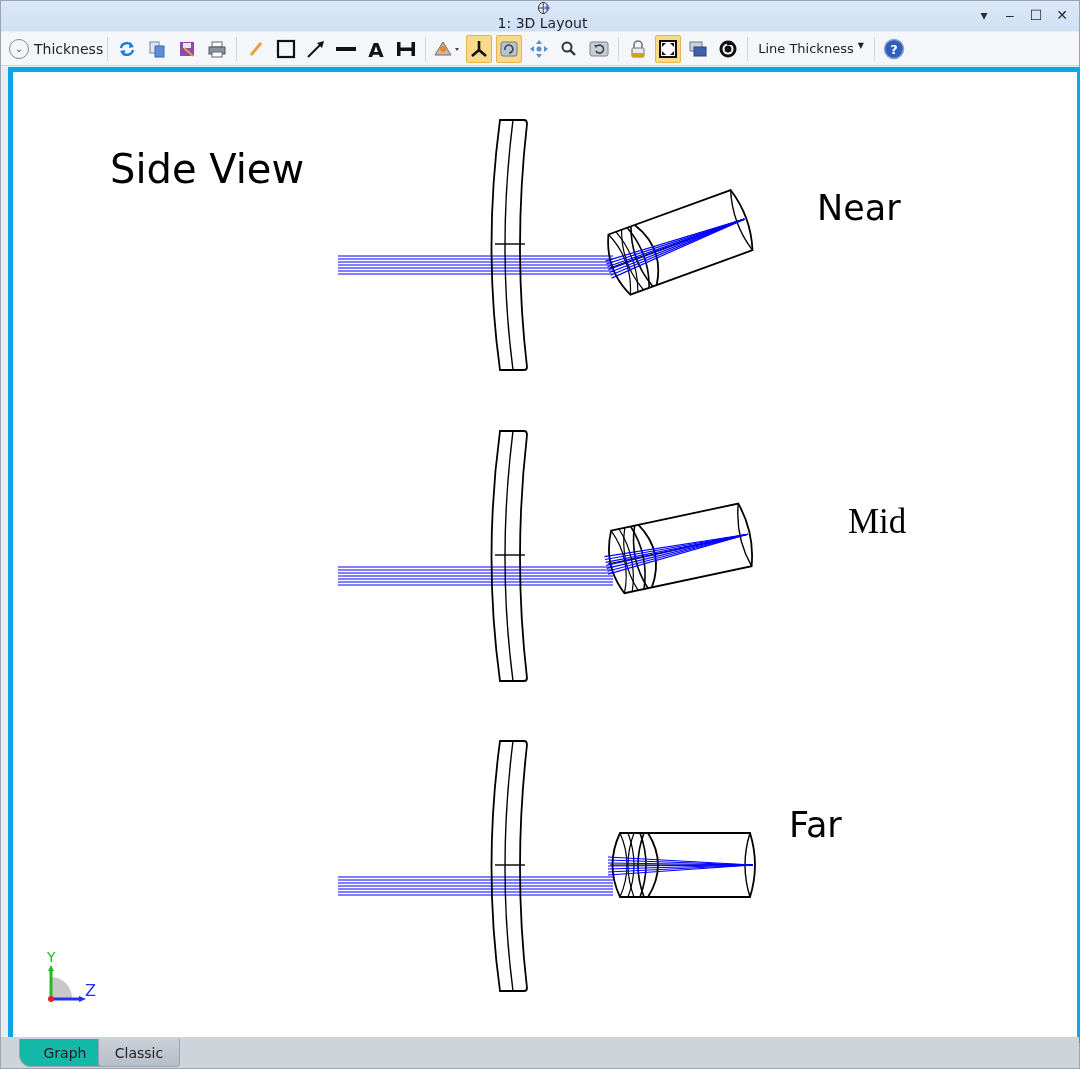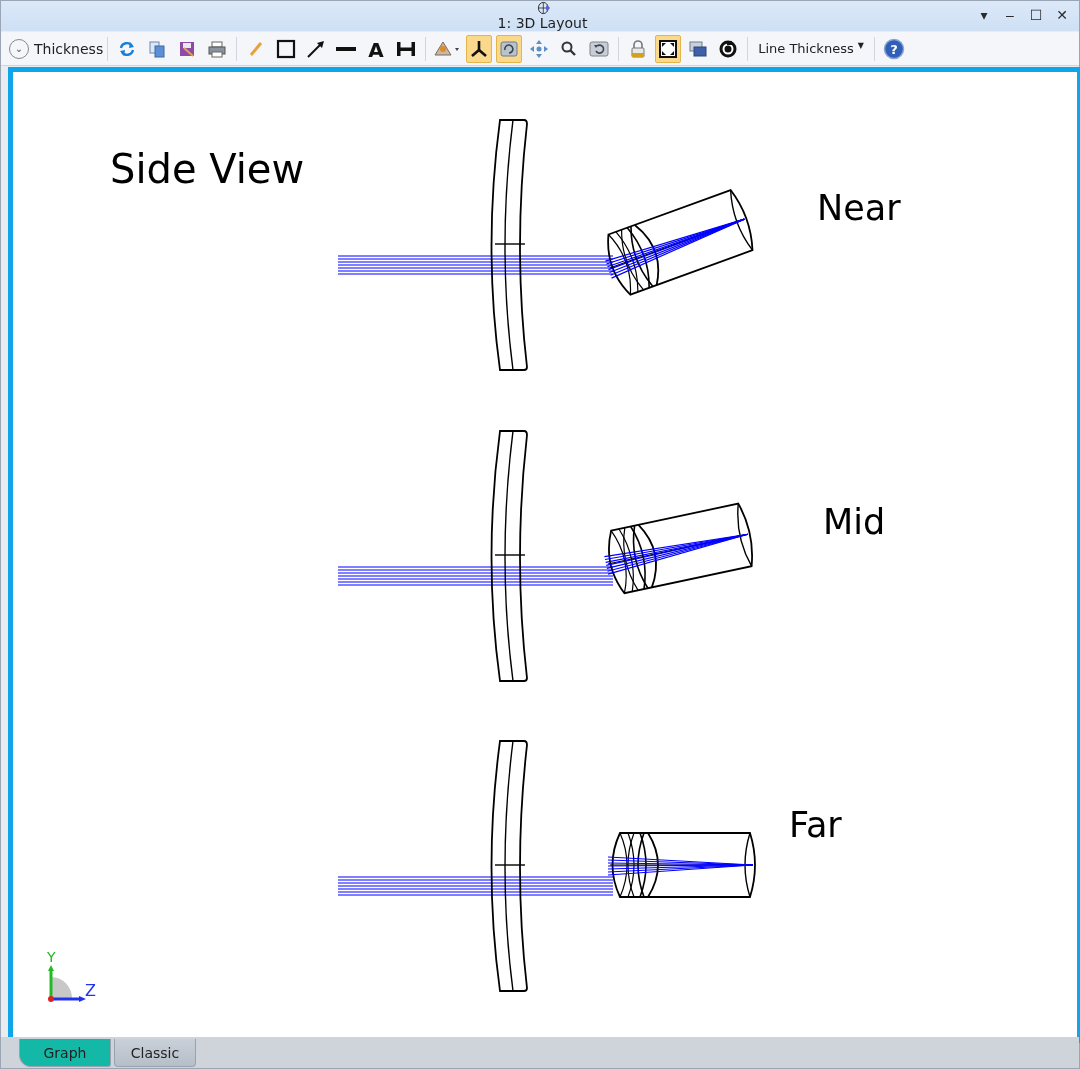--- a/index.html
+++ b/index.html
@@ -18,21 +18,21 @@
   .settings .chev { width:18px; height:18px; border:1px solid #888; border-radius:50%; display:flex; align-items:center; justify-content:center; font-size:10px; color:#555; margin-right:5px; }
   .line-thick { font-family:"DejaVu Sans", sans-serif; font-size:13px; color:#222; padding:0 6px; display:flex; align-items:flex-start; }
   .line-thick .caret { font-size:8px; margin-left:4px; }
   .canvas { position:absolute; left:7px; top:66px; width:1064px; height:966px; background:#ffffff; border:5px solid #0ea5e9; }
   .label { position:absolute; font-family:"DejaVu Sans", sans-serif; color:#000; }
   .label.side { left:97px; top:74px; font-size:40px; }
   .label.cfg { font-size:35px; }
   .tabs { position:absolute; left:0; top:1036px; width:1078px; height:31px; background:#cfd4da; }
   .tab { position:absolute; top:2px; height:27px; display:flex; align-items:center; justify-content:center; font-family:"DejaVu Sans", sans-serif; font-size:14px; color:#222; }
   .tab.graph { left:18px; width:90px; background:#14b8a6; border:1px solid #9aa3ad; border-top:none; border-radius:0 0 3px 12px; }
-  .tab.classic { left:113px; width:80px; background:linear-gradient(#c9d0d8,#b6bec8); border:1px solid #9aa3ad; border-top:none; border-radius:0 0 4px 4px; }
+  .tab.classic { left:97px; width:80px; background:linear-gradient(#c9d0d8,#b6bec8); border:1px solid #9aa3ad; border-top:none; border-radius:0 0 4px 4px; }
   svg.optics { position:absolute; left:0; top:0; }
 </style>
 </head>
 <body>
 
 <div class="window">
   <div class="titlebar">
     <svg class="app-icon" viewBox="0 0 20 20">
       <ellipse cx="9" cy="10" rx="7" ry="8" fill="none" stroke="#333" stroke-width="1.4"></ellipse>
       <line x1="9" y1="2" x2="9" y2="18" stroke="#333" stroke-width="1.2"></line>
@@ -199,21 +199,21 @@
       <svg width="22" height="22" viewBox="0 0 22 22">
           <circle cx="11" cy="11" r="9.5" fill="#2f5fb7" stroke="#8aa4d6" stroke-width="1.5"></circle>
           <text x="11" y="16" text-anchor="middle" font-family="DejaVu Sans, sans-serif" font-weight="bold" font-size="13" fill="#fff">?</text>
         </svg>
     </div>
   </div>
 
   <div class="canvas">
     <span class="label side">Side View</span>
     <span class="label cfg" style="left:804px; top:116px;">Near</span>
-    <span class="label cfg" style="left:810px; top:430px;">Mid</span>
+    <span class="label cfg" style="left:835px; top:430px;font-family:Liberation Serif, serif;">Mid</span>
     <span class="label cfg" style="left:776px; top:733px;">Far</span>
 
     <svg class="optics" width="1064" height="966" viewBox="0 0 1064 966">
       <defs>
 
         <g id="window-lens">
           <path d="M487 48 L511 48 Q514 48 514 52 Q500 175 514 295 Q514 298 511 298 L487 298 Q470 175 487 48 Z" fill="none" stroke="#000" stroke-width="1.8"></path>
           <path d="M500 48 Q484 175 500 298" fill="none" stroke="#000" stroke-width="1.4"></path>
           <line x1="482" y1="172" x2="512" y2="172" stroke="#000" stroke-width="1.4"></line>
         </g>

